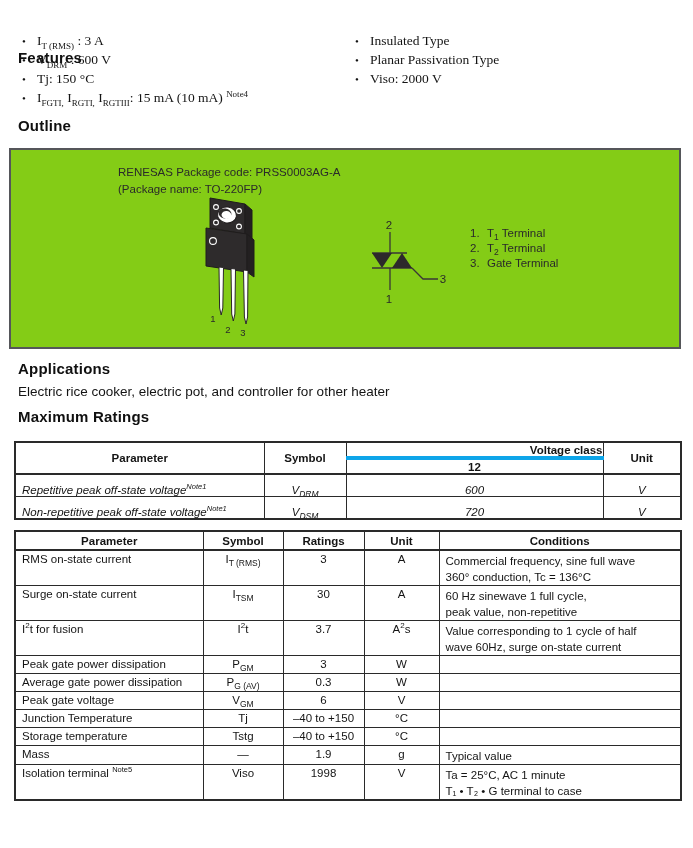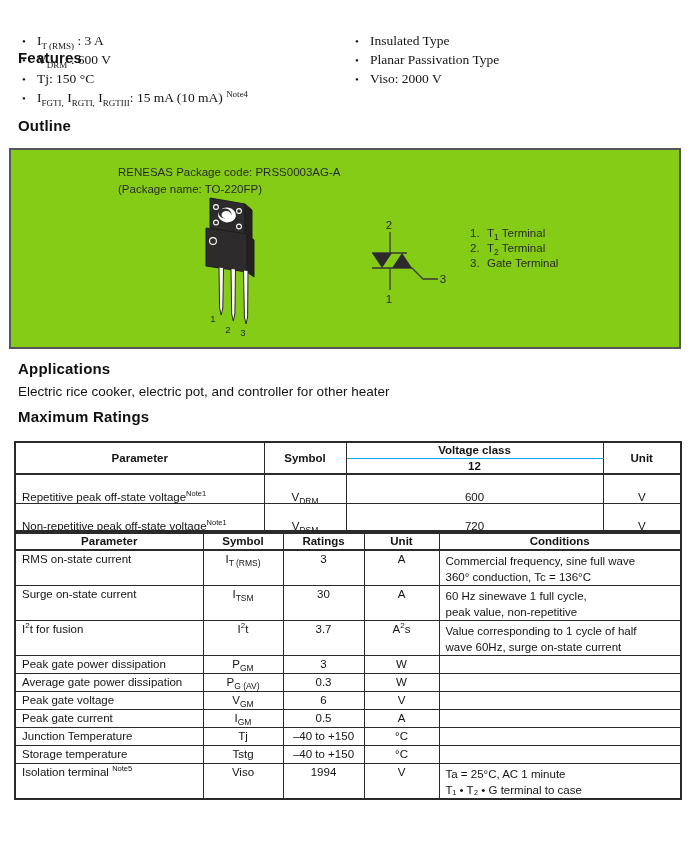--- a/index.html
+++ b/index.html
@@ -51,26 +51,26 @@
   table {
     position:absolute; left:14px; border-collapse:collapse; table-layout:fixed;
     font-family:"Liberation Sans", sans-serif; font-size:11.5px; color:#141414;
     border:2px solid #2a2a2a;
   }
   #t1 { top:441px; width:666px; }
   #t2 { top:530px; width:666px; }
   th, td { border:1px solid #2a2a2a; overflow:hidden; }
   th { font-weight:bold; text-align:center; vertical-align:middle; }
   #t1 thead th { border-bottom:2px solid #2a2a2a; }
-  #t1 th.vc { border-bottom:1px solid #0ea5e9; }
+  #t1 th.vc { border-bottom:4px solid #0ea5e9;text-align:right; }
   #t2 thead th { border-bottom:2px solid #2a2a2a; height:19px; }
   #t1 .hh { height:16px; font-weight:bold; }
   #t1 tbody tr { height:18px; }
   #t1 td, #t2 td { vertical-align:top; padding-top:2px; }
-  #t1 td { vertical-align:middle; padding-top:16px; }
+  #t1 td { vertical-align:middle; padding-top:9px;font-style:italic; }
   td.l { text-align:left; padding-left:6px; padding-right:4px; }
   td.c { text-align:center; }
   #t2 tr.h34 { height:34px; }
   #t2 tr.h18 { height:18px; }
   #t2 .cond div { line-height:16px; }
   td sub, th sub { font-size:8.5px; line-height:0; }
   td sup.e { font-size:8px; line-height:0; }
   sup.note { font-size:7.5px; line-height:0; }
   
   text { font-family:"Liberation Sans", sans-serif; fill:#2a2a2a; }
@@ -276,50 +276,50 @@
       <tr class="h18">
         <td class="l"><span>Peak gate voltage</span></td>
         <td class="c"><span>V</span><sub>GM</sub></td>
         <td class="c">6</td>
         <td class="c">V</td>
         <td class="l cond">
             <div></div>
           </td>
       </tr>
       <tr class="h18">
-        <td class="l"><span>Peak gate current</span></td>
-        <td class="c"><span>I</span><sub>GM</sub></td>
-        <td class="c">0.5</td>
-        <td class="c">A</td>
-        <td class="l cond">
-            <div></div>
-          </td>
-      </tr>
-      <tr class="h18">
         <td class="l"><span>Junction Temperature</span></td>
         <td class="c"><span>Tj</span></td>
         <td class="c">–40 to +150</td>
         <td class="c">°C</td>
         <td class="l cond">
             <div></div>
           </td>
       </tr>
       <tr class="h18">
         <td class="l"><span>Storage temperature</span></td>
         <td class="c"><span>Tstg</span></td>
         <td class="c">–40 to +150</td>
         <td class="c">°C</td>
         <td class="l cond">
             <div></div>
           </td>
       </tr>
+      <tr class="h18">
+        <td class="l"><span>Mass</span></td>
+        <td class="c"><span>—</span></td>
+        <td class="c">1.9</td>
+        <td class="c">g</td>
+        <td class="l cond">
+            <div>Typical value</div>
+          </td>
+      </tr>
       <tr class="h34">
         <td class="l"><span>Isolation terminal </span><sup class="note">Note5</sup></td>
         <td class="c"><span>Viso</span></td>
-        <td class="c">1994</td>
+        <td class="c">1998</td>
         <td class="c">V</td>
         <td class="l cond">
             <div>Ta = 25°C, AC 1 minute</div>
             <div>T₁ • T₂ • G terminal to case</div>
           </td>
       </tr>
     </tbody>
   </table>
 
 </div>

